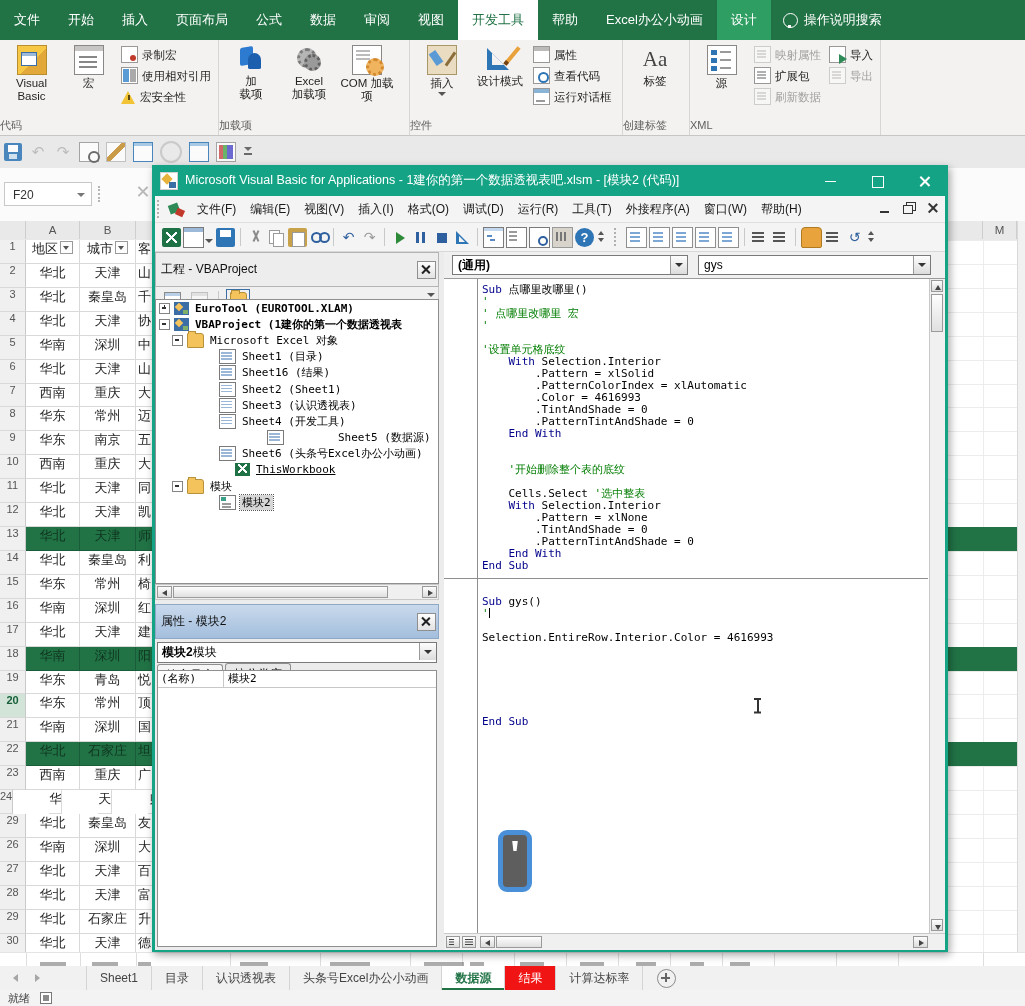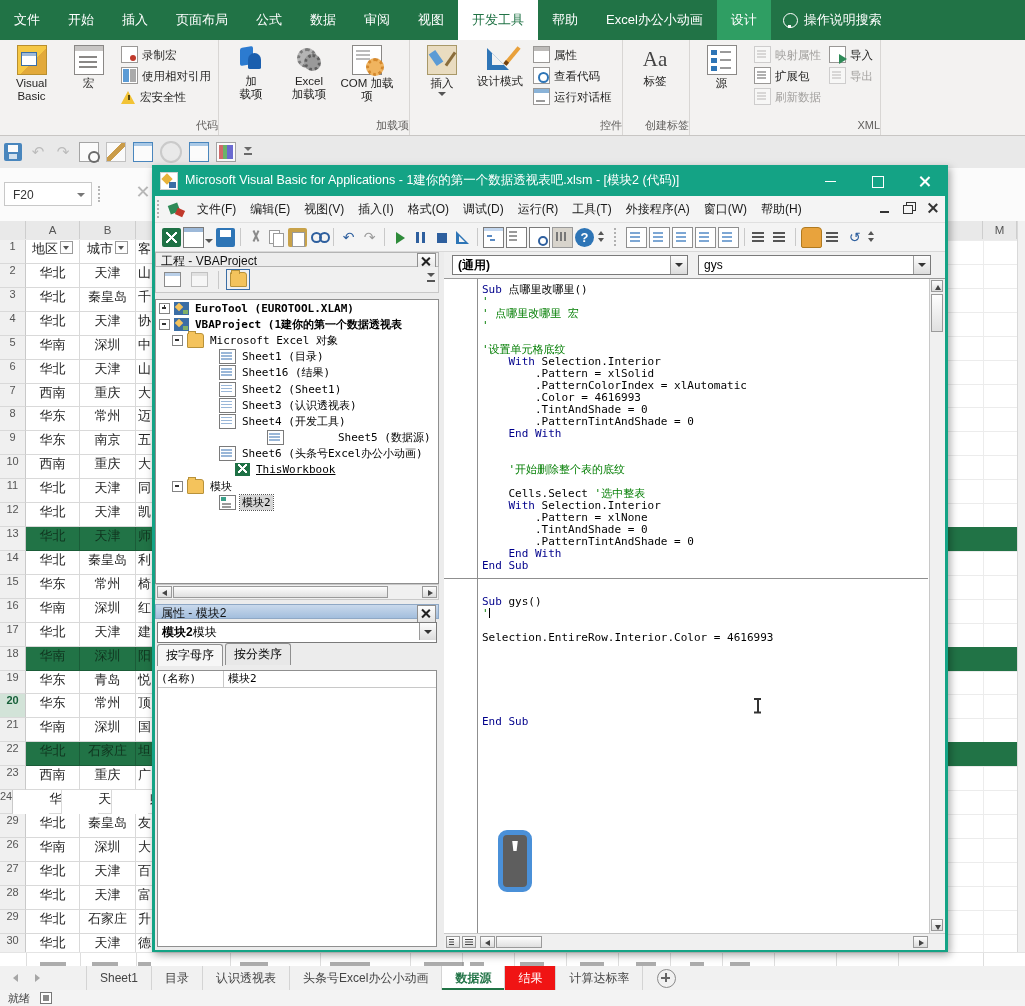--- a/index.html
+++ b/index.html
@@ -10,21 +10,21 @@
   #ribbon-tabs{left:0;top:0;width:1025px;height:40px;background:#217346;display:flex;align-items:stretch}
   .rtab{color:#fff;font-size:13px;display:flex;align-items:center;padding:0 14px;cursor:default;white-space:nowrap}
   .rtab.active{background:#fff;color:#217346}
   .rtab.contextual{background:#2f9e63}
   .rtab-search{color:#fff;font-size:13px;display:flex;align-items:center;gap:6px;padding:0 12px}
   .bulb{width:13px;height:13px;border-radius:50%;border:1.5px solid #fff;position:relative}
   .bulb:after{content:"";position:absolute;left:4px;top:11px;width:3px;height:3px;background:#fff}
   #ribbon-body{left:0;top:40px;width:1025px;height:95px;background:#f3f2f1;display:flex;border-bottom:1px solid #c8c6c4}
   .rgroup{position:relative;height:95px;border-right:1px solid #d8d6d4;display:flex;flex-direction:column}
   .rgroup-items{flex:1;display:flex;align-items:flex-start;padding:2px 4px 0 4px;gap:2px}
-  .rgroup-label{height:17px;font-size:11px;color:#605e5c;text-align:right;line-height:15px}
+  .rgroup-label{height:17px;font-size:11px;color:#605e5c;text-align:left;line-height:15px}
   .bigbtn{width:56px;min-width:46px;height:72px;display:flex;flex-direction:column;align-items:center;font-size:11.5px;color:#252423;text-align:center}
   .bigbtn .lbl{line-height:13px;margin-top:2px}
   .stackcol{display:flex;flex-direction:column;justify-content:flex-start;padding-top:3px;gap:3px}
   .smallbtn{display:flex;align-items:flex-end;gap:4px;font-size:11.5px;color:#252423;height:18px;white-space:nowrap;padding:0 3px}
   .smallbtn.disabled{color:#a19f9d}
   .smallbtn.disabled .sic{opacity:.4;filter:grayscale(1)}
   .darr{width:0;height:0;border-left:4px solid transparent;border-right:4px solid transparent;border-top:4px solid #555;margin:2px auto 0}
   
   .ric{width:28px;height:28px;position:relative;margin:3px auto 0}
   .ric-vb{background:linear-gradient(135deg,#f6c845 0 55%,#e2a93a 55%);border:1px solid #b98f2e;transform:rotate(0deg)}
@@ -190,21 +190,21 @@
   .t-generic{background:#fff;border:1px solid #8f8f8f}
   .t-generic:after{content:"";position:absolute;left:3px;top:4px;width:10px;height:2px;background:#7da7d4;box-shadow:0 4px 0 #7da7d4,0 8px 0 #7da7d4}
   .t-indent:after{content:"";position:absolute;left:2px;top:4px;width:12px;height:2px;background:#555;box-shadow:0 4px 0 #555,0 8px 0 #555}
   .t-hand{background:#e8a33d;border-radius:4px 4px 2px 2px;border:1px solid #b07a20}
   .t-chev{width:12px}
   .t-chev:before{content:"";position:absolute;top:3px;left:2px;border-left:3.5px solid transparent;border-right:3.5px solid transparent;border-bottom:4px solid #555}
   .t-chev:after{content:"";position:absolute;top:10px;left:2px;border-left:3.5px solid transparent;border-right:3.5px solid transparent;border-top:4px solid #555}
   
   #vba-client{position:relative;height:698px;background:#ececec}
   #proj-panel{position:absolute;left:0;top:0;width:284px;height:348px}
-  .ptitle{height:15px;background:#ededed;border:1px solid #b4b4b4;box-sizing:border-box;display:flex;font-size:12px;color:#111;padding-left:5px}
+  .ptitle{height:35px;background:#ededed;border:1px solid #b4b4b4;box-sizing:border-box;display:flex;align-items:center;font-size:12px;color:#111;padding-left:5px}
   .ptitle .sp{flex:1}
   .pclose{width:17px;height:16px;border:1px solid #8f8f8f;background:linear-gradient(#fdfdfd,#e3e3e3);margin-right:2px;position:relative}
   .pclose:before,.pclose:after{content:"";position:absolute;left:7px;top:2px;width:1.5px;height:11px;background:#222}
   .pclose:before{transform:rotate(45deg)}.pclose:after{transform:rotate(-45deg)}
   #proj-tools{height:26px;background:#f0f0f0;border:1px solid #c8c8c8;border-top:none;box-sizing:border-box;display:flex;align-items:center;padding-left:4px;gap:3px;position:relative}
   .ptb{width:22px;height:19px;position:relative;border:1px solid transparent}
   .ptb .ic{position:absolute;left:3px;top:2px;width:15px;height:13px;background:#fff;border:1px solid #8a8a8a;box-shadow:inset 0 3px 0 #b9cfe8}
   .ptb.dim .ic{opacity:.45;box-shadow:inset 0 3px 0 #d0d0d0}
   .ptb.folder{border:1px solid #3b6ea5}
   .ptb.folder .ic{background:#f4c35c;border-color:#b8923a;box-shadow:none;border-radius:1px 3px 1px 1px}

